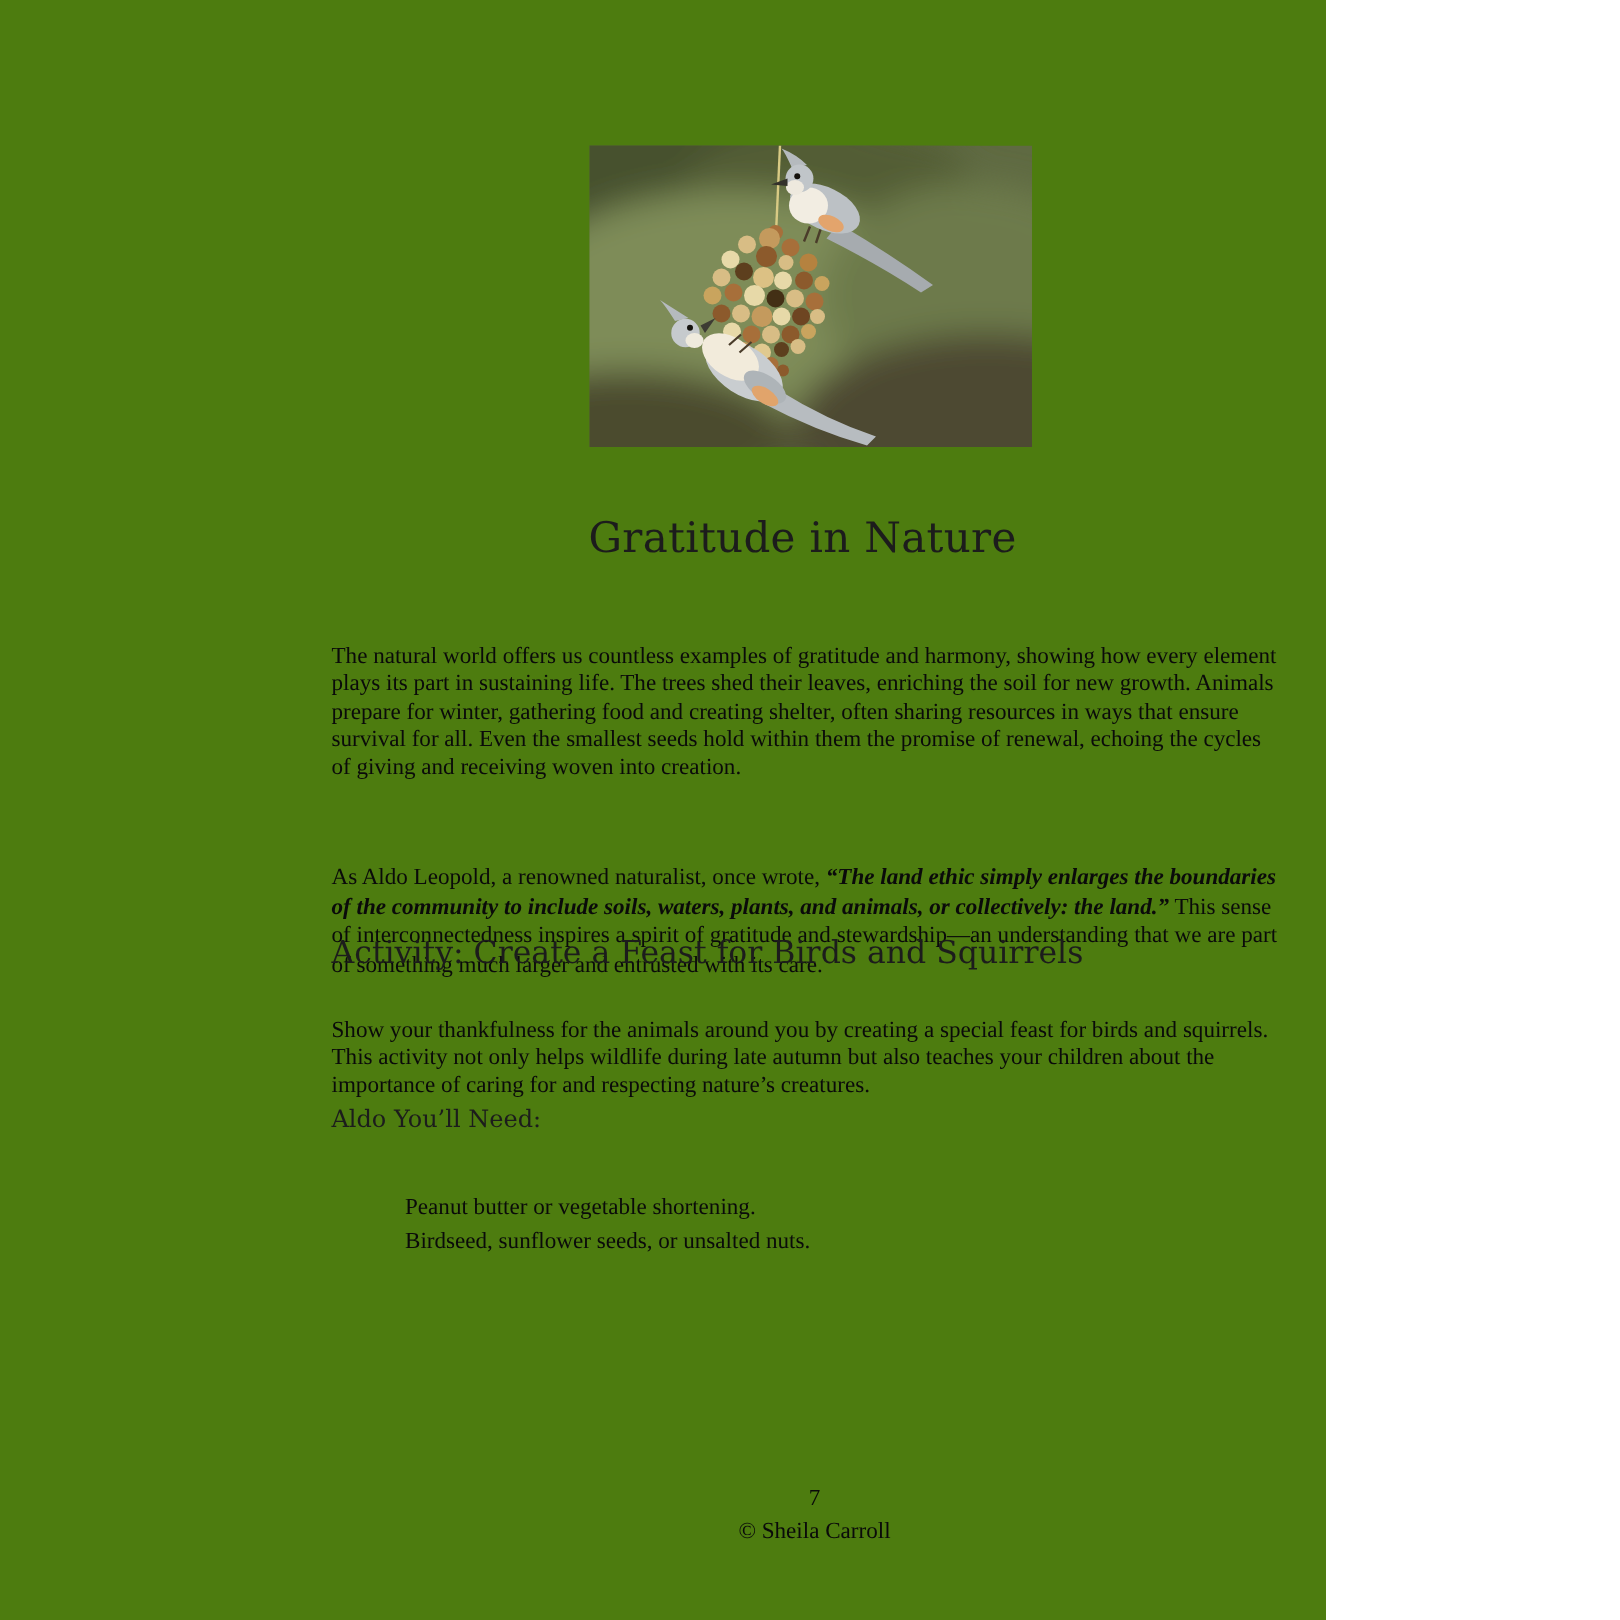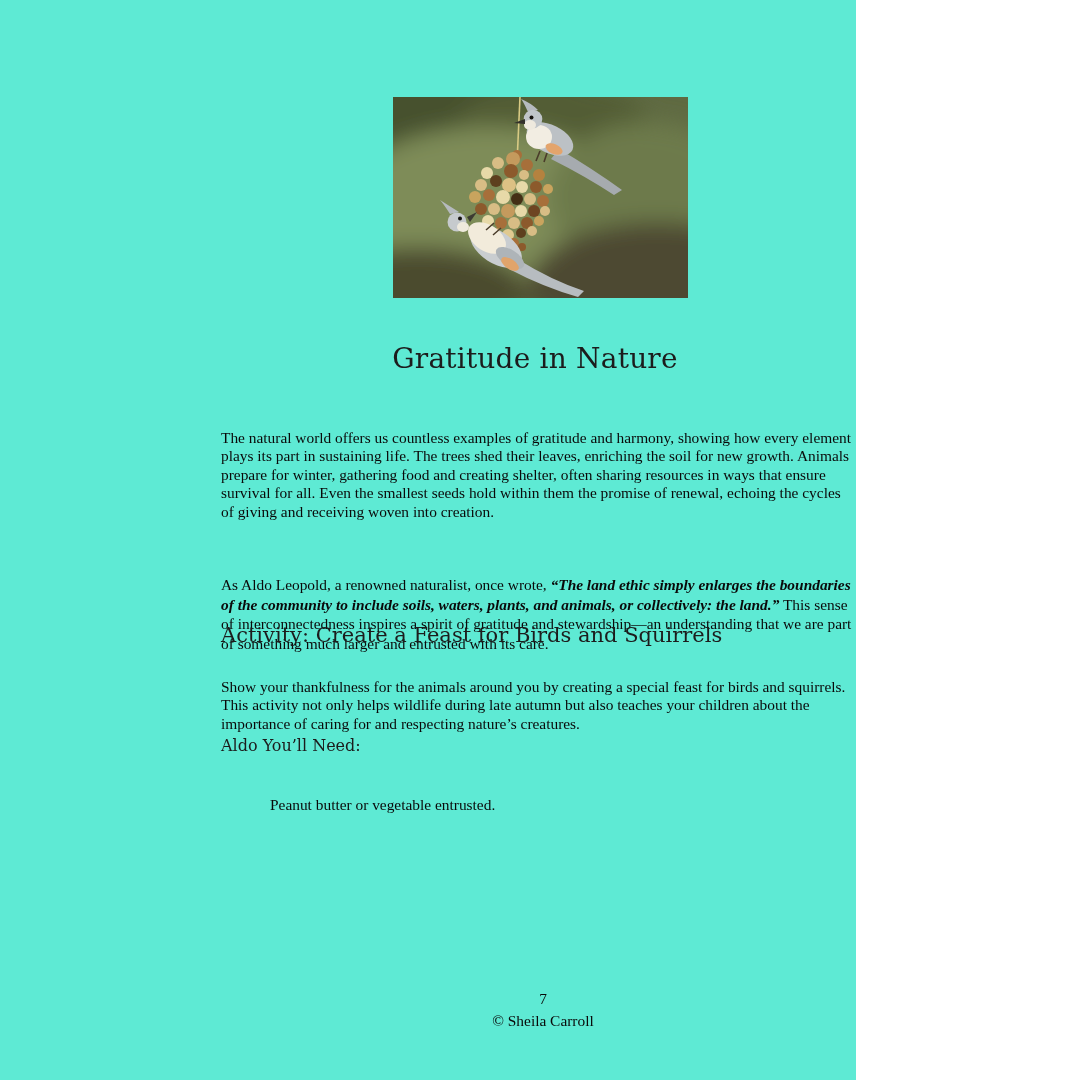--- a/index.html
+++ b/index.html
@@ -1,22 +1,23 @@
 <!DOCTYPE html>
 <html><head>
 <meta charset="utf-8">
 <style>
   html,body { margin:0; padding:0; background:#ffffff; }
   .page {
     position:relative;
     width:856px; height:1080px;
-    background:#5eead4;
+    background:#4d7c0f;
     overflow:hidden;
     font-family:"Liberation Serif", serif;
     color:#000;
+    padding-left:28px;
   }
   .photo {
     position:absolute; left:393px; top:97px;
     width:295px; height:201px; margin:0;
   }
   .photo svg { display:block; }
   .title {
     position:absolute; left:221px; top:341px; width:628px;
     margin:0; text-align:center;
     font-family:"DejaVu Serif", serif;
@@ -153,21 +154,22 @@
 
   <p class="body p2"><span>As Aldo Leopold, a renowned naturalist, once wrote, </span><span class="quote">“The land ethic simply enlarges the boundaries of the community to include soils, waters, plants, and animals, or collectively: the land.”</span><span> This sense of interconnectedness inspires a spirit of gratitude and stewardship—an understanding that we are part of something much larger and entrusted with its care.</span></p>
 
   <h2 class="heading activity-heading">Activity: Create a Feast for Birds and Squirrels</h2>
 
   <p class="body p3">Show your thankfulness for the animals around you by creating a special feast for birds and squirrels. This activity not only helps wildlife during late autumn but also teaches your children about the importance of caring for and respecting nature’s creatures.</p>
 
   <h2 class="heading materials-heading">Aldo You’ll Need:</h2>
 
   <ul class="materials">
-    <li>Peanut butter or vegetable entrusted.</li>
+    <li>Peanut butter or vegetable shortening.</li>
+    <li>Birdseed, sunflower seeds, or unsalted nuts.</li>
   </ul>
 
   <div class="footer">
     <div>7</div>
     <div>© Sheila Carroll</div>
   </div>
 
 </div>
 
 </body></html>

